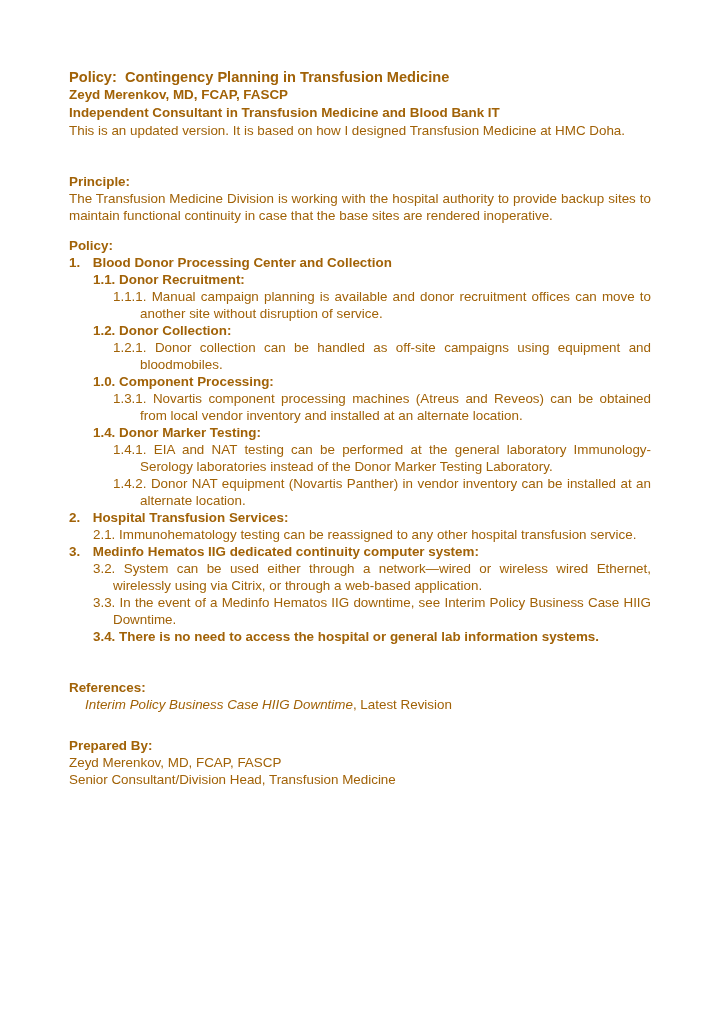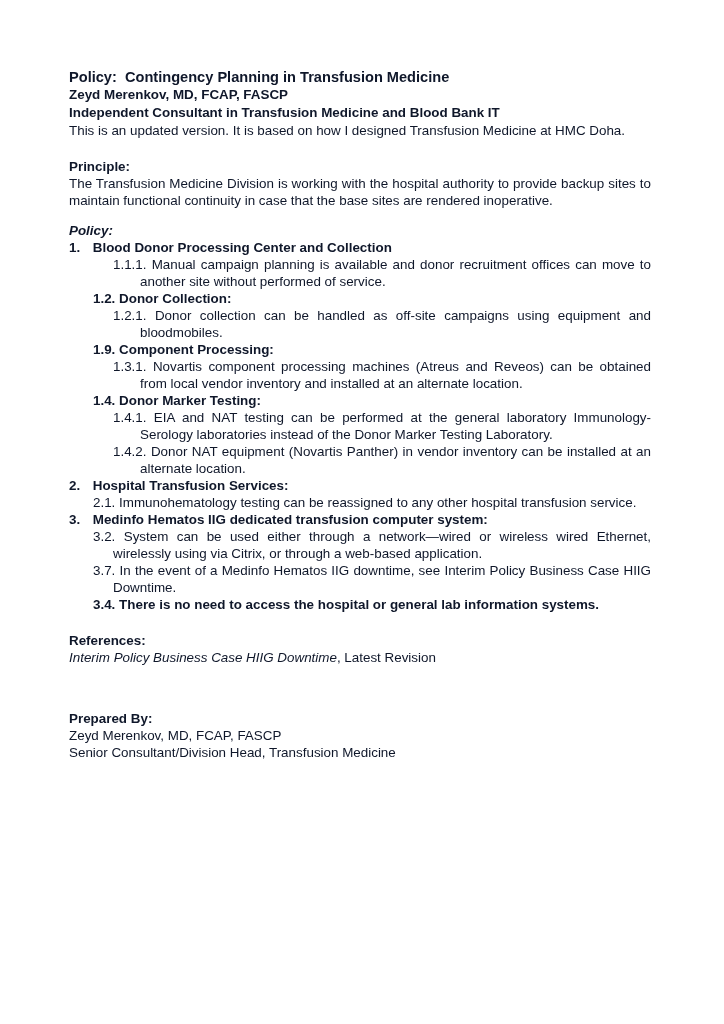--- a/index.html
+++ b/index.html
@@ -5,95 +5,96 @@
   html, body {
     margin: 0;
     padding: 0;
     background: #ffffff;
   }
   .page {
     position: relative;
     width: 724px;
     height: 1024px;
     background: #ffffff;
-    color: #0f172a;
+    color: #a16207;
     font-family: "Liberation Sans", sans-serif;
     font-size: 13.4px;
     line-height: 17px;
     overflow: hidden;
   }
   .content {
     position: absolute;
     left: 69px;
     top: 68px;
     width: 582px;
   }
   p, h1 { margin: 0; padding: 0; }
   .bold { font-weight: bold; }
-  .italic { font-style: italic; }
+  .italic { font-style: italic; margin-left: 16px; }
   .doc-title {
     font-size: 14.6px;
     font-weight: bold;
     line-height: 18px;
     white-space: pre-wrap;
   }
   .author-line {
     font-weight: bold;
     line-height: 18px;
   }
   .para {
     text-align: justify;
   }
   .intro { }
   .sect-head {
     font-weight: bold;
-    margin-top: 19px;
+    margin-top: 34px;
   }
-  .policy-head { margin-top: 13px; font-style: italic; }
+  .policy-head { margin-top: 13px; }
   .li {
     text-align: justify;
   }
   .l1 { padding-left: 20px; text-indent: -20px; }
   .l1 .num { display: inline-block; width: 20px; text-indent: 0; }
   .l2 { padding-left: 44px; text-indent: -20px; }
   .l3 { padding-left: 71px; text-indent: -27px; }
   .refs-head { }
-  .prepared-head { margin-top: 44px; }
+  .prepared-head { margin-top: 24px; }
 </style>
 </head>
 <body>
 
 <div class="page">
   <div class="content">
 
     <h1 class="doc-title">Policy:  Contingency Planning in Transfusion Medicine</h1>
     <p class="author-line">Zeyd Merenkov, MD, FCAP, FASCP</p>
     <p class="author-line">Independent Consultant in Transfusion Medicine and Blood Bank IT</p>
 
     <p class="para intro">This is an updated version.  It is based on how I designed Transfusion Medicine at HMC Doha.</p>
 
     <p class="sect-head">Principle:</p>
     <p class="para">The Transfusion Medicine Division is working with the hospital authority to provide backup sites to maintain functional continuity in case that the base sites are rendered inoperative.</p>
 
     <p class="sect-head policy-head">Policy:</p>
     <div id="policy-list">
         <div class="li l1 bold"><span class="num">1.</span> <span class="txt">Blood Donor Processing Center and Collection</span></div>
-        <div class="li l3"><span class="num">1.1.1.</span> <span class="txt">Manual campaign planning is available and donor recruitment offices can move to another site without performed of service.</span></div>
+        <div class="li l2 bold"><span class="num">1.1.</span> <span class="txt">Donor Recruitment:</span></div>
+        <div class="li l3"><span class="num">1.1.1.</span> <span class="txt">Manual campaign planning is available and donor recruitment offices can move to another site without disruption of service.</span></div>
         <div class="li l2 bold"><span class="num">1.2.</span> <span class="txt">Donor Collection:</span></div>
         <div class="li l3"><span class="num">1.2.1.</span> <span class="txt">Donor collection can be handled as off-site campaigns using equipment and bloodmobiles.</span></div>
-        <div class="li l2 bold"><span class="num">1.9.</span> <span class="txt">Component Processing:</span></div>
+        <div class="li l2 bold"><span class="num">1.0.</span> <span class="txt">Component Processing:</span></div>
         <div class="li l3"><span class="num">1.3.1.</span> <span class="txt">Novartis component processing machines (Atreus and Reveos) can be obtained from local vendor inventory and installed at an alternate location.</span></div>
         <div class="li l2 bold"><span class="num">1.4.</span> <span class="txt">Donor Marker Testing:</span></div>
         <div class="li l3"><span class="num">1.4.1.</span> <span class="txt">EIA and NAT testing can be performed at the general laboratory Immunology-Serology laboratories instead of the Donor Marker Testing Laboratory.</span></div>
         <div class="li l3"><span class="num">1.4.2.</span> <span class="txt">Donor NAT equipment (Novartis Panther) in vendor inventory can be installed at an alternate location.</span></div>
         <div class="li l1 bold"><span class="num">2.</span> <span class="txt">Hospital Transfusion Services:</span></div>
         <div class="li l2"><span class="num">2.1.</span> <span class="txt">Immunohematology testing can be reassigned to any other hospital transfusion service.</span></div>
-        <div class="li l1 bold"><span class="num">3.</span> <span class="txt">Medinfo Hematos IIG dedicated transfusion computer system:</span></div>
+        <div class="li l1 bold"><span class="num">3.</span> <span class="txt">Medinfo Hematos IIG dedicated continuity computer system:</span></div>
         <div class="li l2"><span class="num">3.2.</span> <span class="txt">System can be used either through a network—wired or wireless wired Ethernet, wirelessly using via Citrix, or through a web-based application.</span></div>
-        <div class="li l2"><span class="num">3.7.</span> <span class="txt">In the event of a Medinfo Hematos IIG downtime, see Interim Policy Business Case HIIG Downtime.</span></div>
+        <div class="li l2"><span class="num">3.3.</span> <span class="txt">In the event of a Medinfo Hematos IIG downtime, see Interim Policy Business Case HIIG Downtime.</span></div>
         <div class="li l2 bold"><span class="num">3.4.</span> <span class="txt">There is no need to access the hospital or general lab information systems.</span></div>
       </div>
 
     <p class="sect-head refs-head">References:</p>
     <p class="para"><span class="italic">Interim Policy Business Case HIIG Downtime</span><span>, Latest Revision</span></p>
 
     <p class="sect-head prepared-head">Prepared By:</p>
     <p>Zeyd Merenkov, MD, FCAP, FASCP</p>
     <p>Senior Consultant/Division Head, Transfusion Medicine</p>
 

